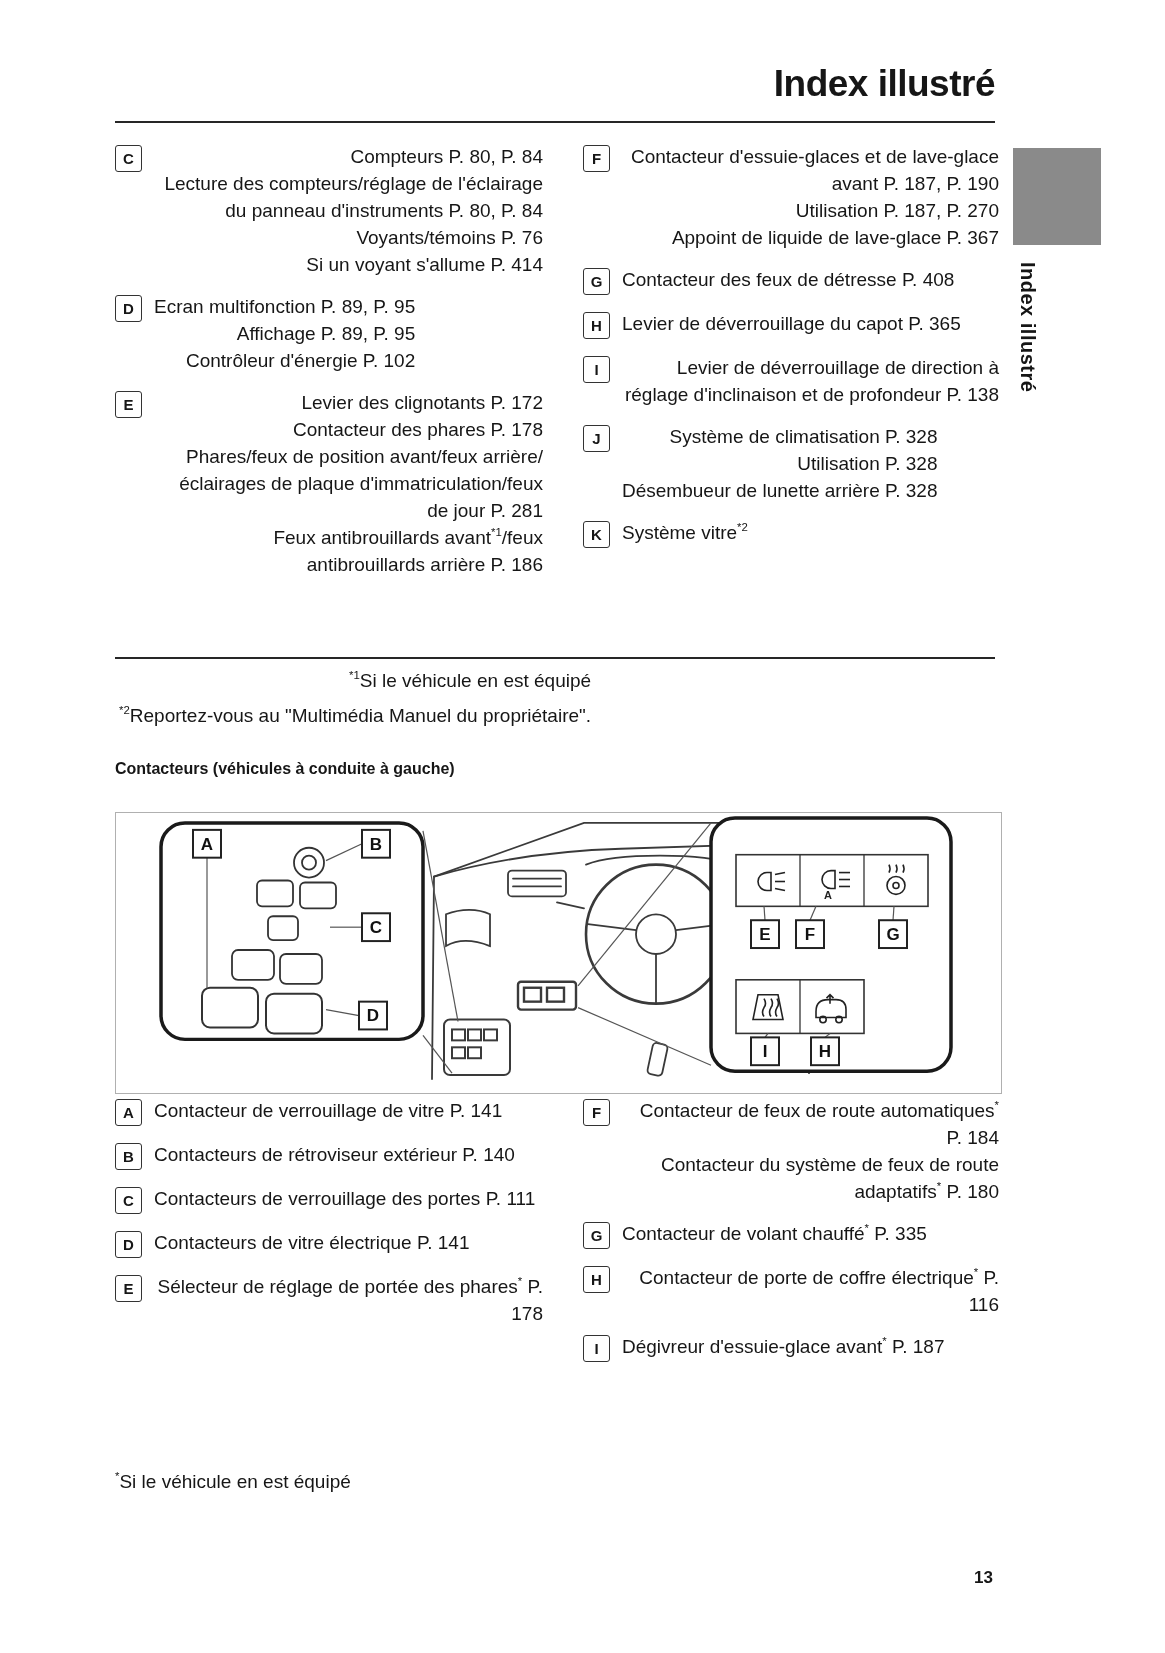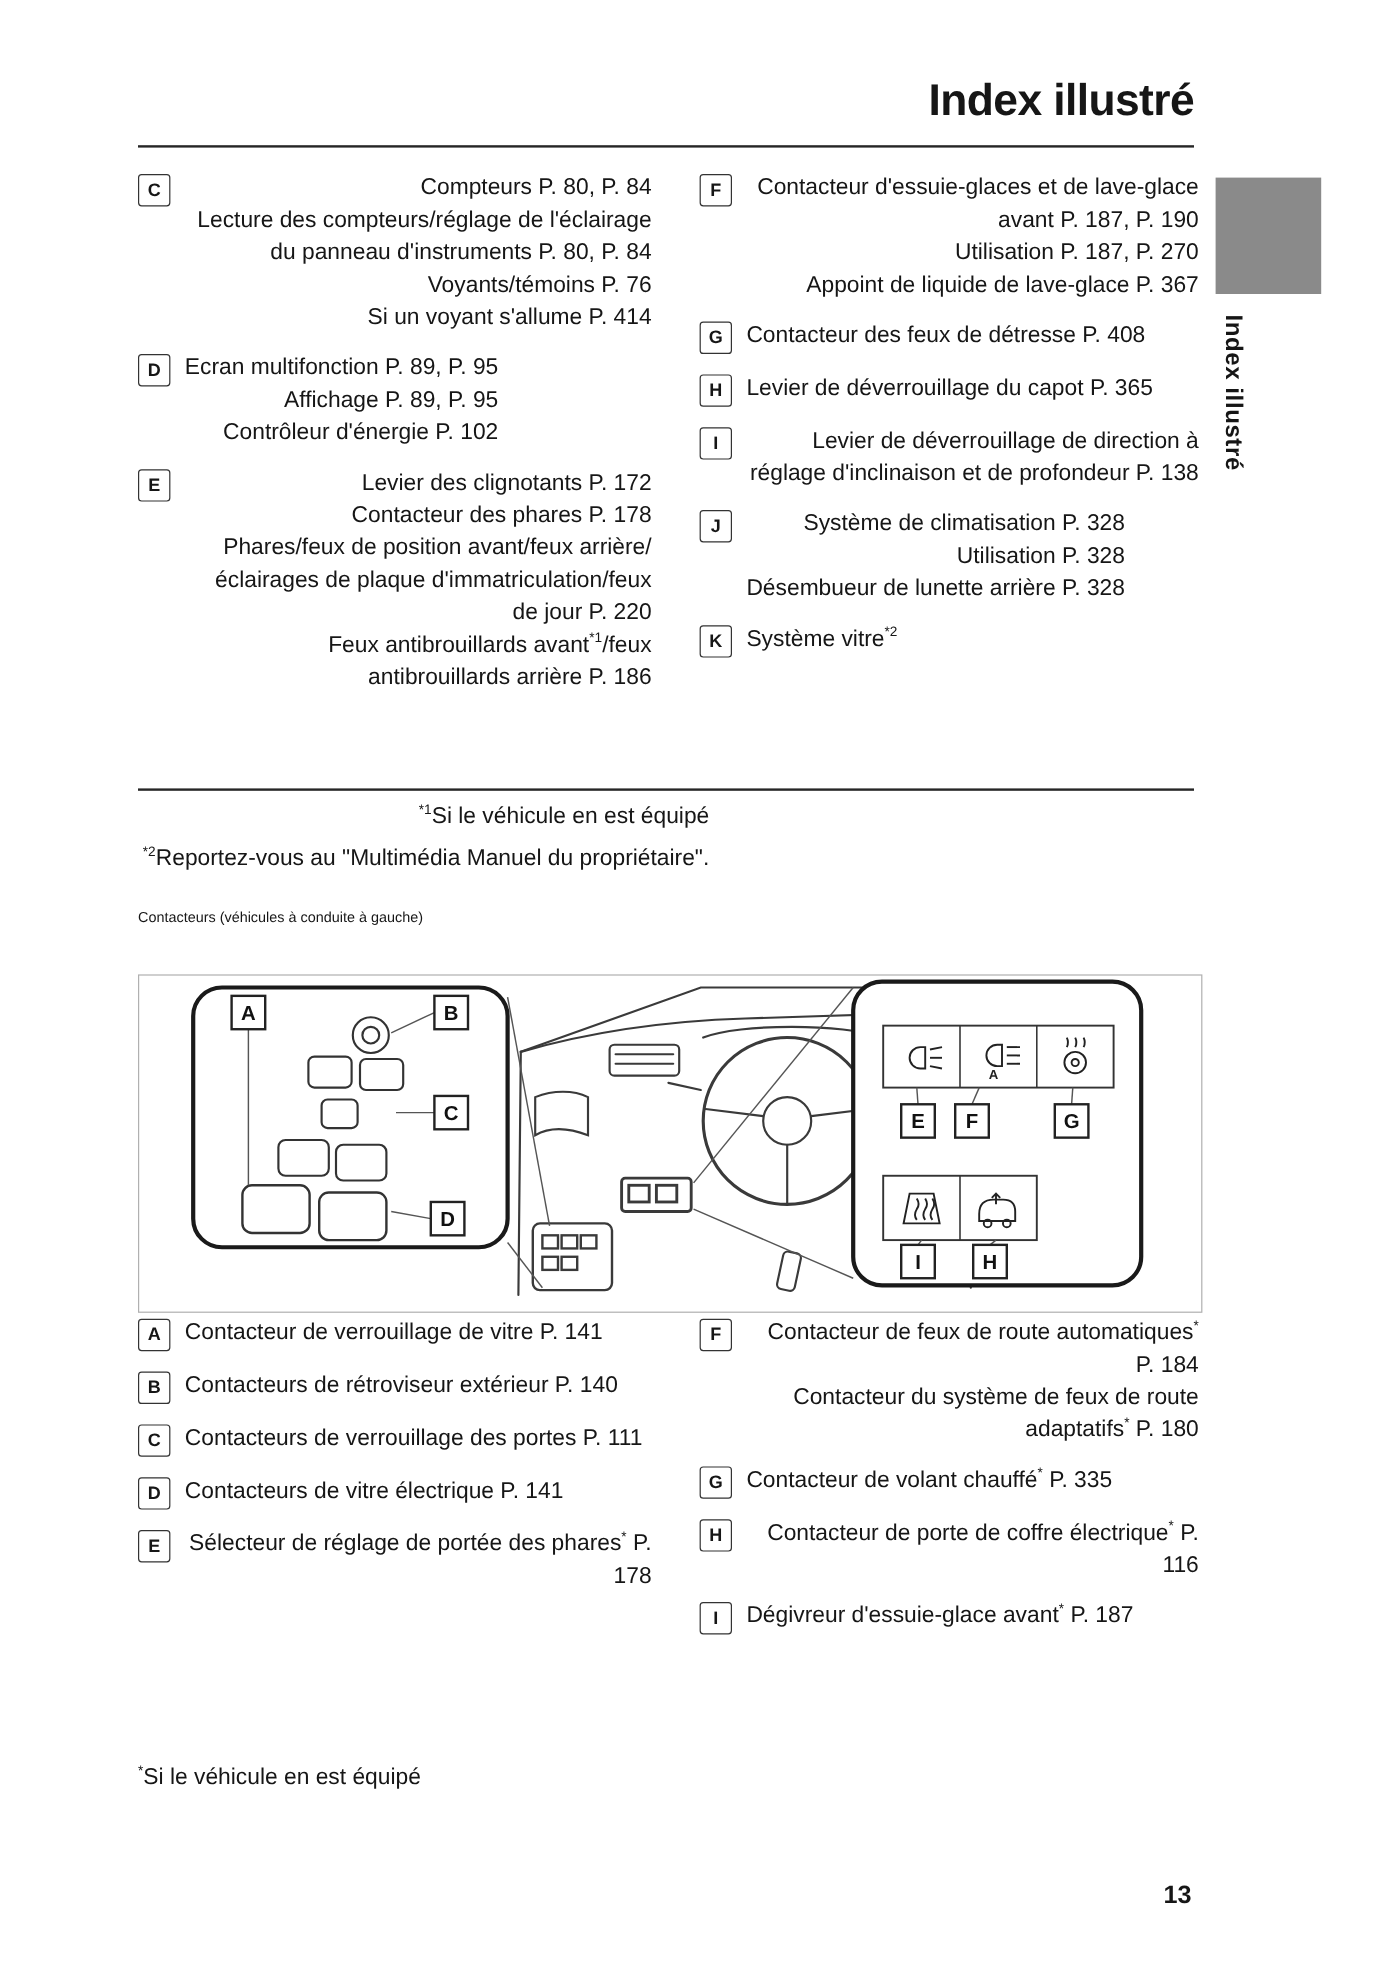--- a/index.html
+++ b/index.html
@@ -20,25 +20,25 @@
   .lbox{
     flex:0 0 auto;width:25px;height:25px;border:1.7px solid #333;border-radius:3px;
     display:flex;align-items:center;justify-content:center;
     font-size:15px;font-weight:700;margin:2px 12px 0 0;background:#fff;
   }
   .itext{font-size:19px;line-height:27px;}
   .itext p{margin:0;}
   sup{font-size:0.6em;line-height:0;position:relative;top:-1px;}
   .footnotes{top:668px;left:115px;font-size:19px;line-height:26px;}
   .footnotes p{margin:0 0 9px 4px;}
-  .section-heading{top:747px;left:115px;font-size:12px;font-weight:400;}
+  .section-heading{top:747px;left:115px;font-size:16px;font-weight:700;}
   .figure{top:812px;left:115px;width:885px;height:280px;border:1px solid #b0b0b0;background:#fff;}
   .figure svg{display:block;font-family:"Liberation Sans","DejaVu Sans",sans-serif;}
   .bottom-footnote{top:1452px;left:115px;font-size:19px;}
-  .page-number{top:1568px;right:172px;font-size:21px;font-weight:700;}
+  .page-number{top:1568px;right:172px;font-size:17px;font-weight:700;}
   .tab-block{top:148px;left:1013px;width:88px;height:97px;background:#8a8a8a;}
   .side-label{top:262px;left:1016px;writing-mode:vertical-rl;font-size:20px;font-weight:700;letter-spacing:0.5px;}
 </style>
 </head>
 <body>
 
 <div class="abs tab-block"></div>
 <div class="abs side-label">Index illustré</div>
 
 <h1 class="abs page-title">Index illustré</h1>
@@ -64,21 +64,21 @@
         <p>Affichage P. 89, P. 95</p>
         <p>Contrôleur d'énergie P. 102</p>
       </div>
     </div>
 
     <div class="idx-item">
       <span class="lbox">E</span>
       <div class="itext">
         <p>Levier des clignotants P. 172</p>
         <p>Contacteur des phares P. 178</p>
-        <p>Phares/feux de position avant/feux arrière/éclairages de plaque d'immatriculation/feux de jour P. 220</p>
+        <p>Phares/feux de position avant/feux arrière/éclairages de plaque d'immatriculation/feux de jour P. 281</p>
         <p><span>Feux antibrouillards avant</span><sup>*1</sup><span>/feux antibrouillards arrière P. 186</span></p>
       </div>
     </div>
 
   </div>
   <div>
 
     <div class="idx-item">
       <span class="lbox">F</span>
       <div class="itext">

